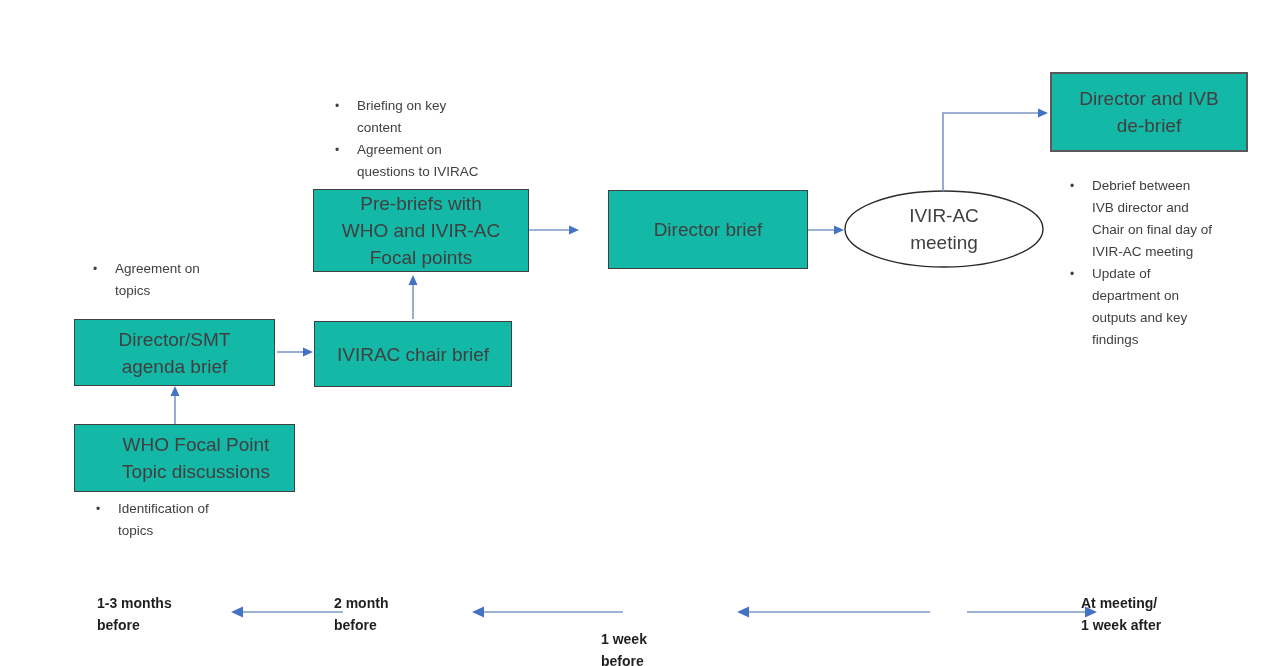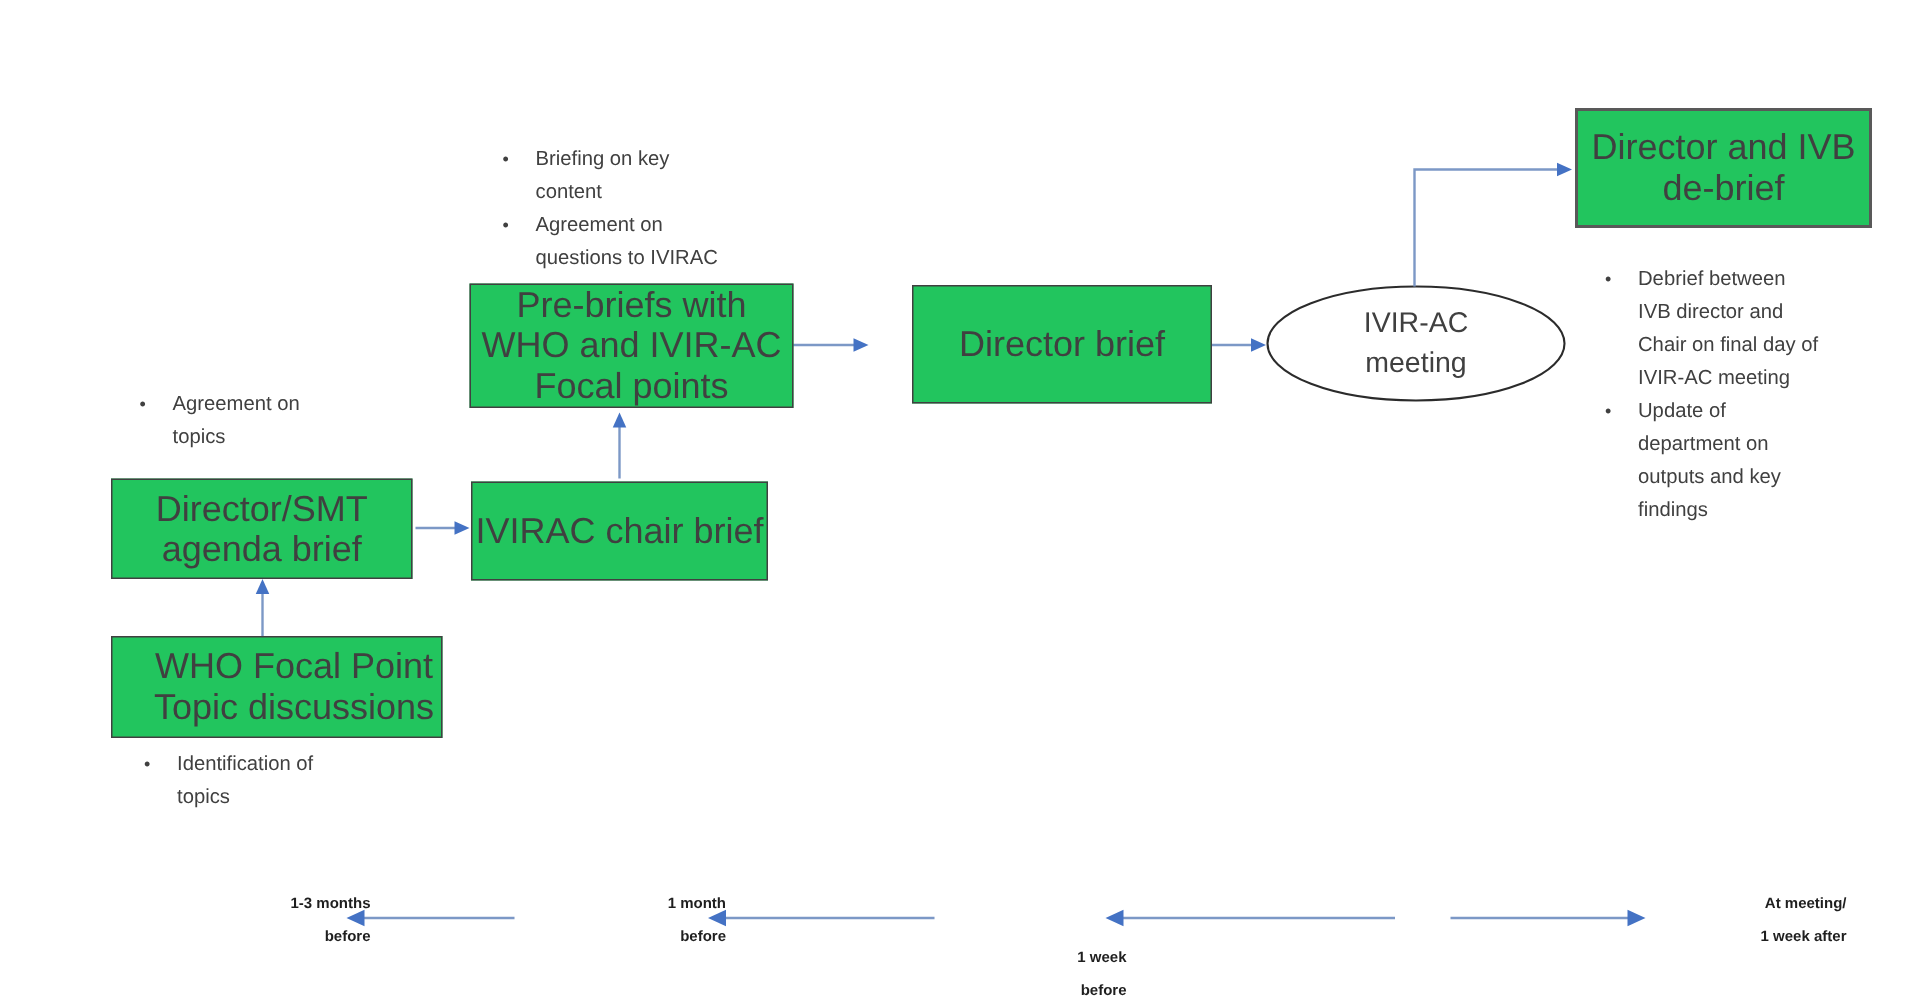--- a/index.html
+++ b/index.html
@@ -17,25 +17,25 @@
     pointer-events: none;
   }
   svg.connectors line, svg.connectors polyline {
     stroke: #7c98c6; stroke-width: 1.6; fill: none;
   }
   svg.connectors polygon { fill: #4472c4; stroke: none; }
   svg.connectors ellipse { fill: #ffffff; stroke: #2b2b2b; stroke-width: 1.4; }
 
   .box {
     position: absolute;
-    background: #22c55e;
+    background: #14b8a6;
     border: 1.5px solid #404040;
     display: flex; align-items: center; justify-content: center;
     text-align: center;
-    font-size: 24px; line-height: 27px;
+    font-size: 19px; line-height: 27px;
     white-space: pre-line;
     box-sizing: border-box;
   }
   .box.debrief { border: 2px solid #595959; }
 
   .ellipse-label {
     position: absolute;
     display: flex; align-items: center; justify-content: center;
     text-align: center;
     font-size: 19px; line-height: 27px;
@@ -54,23 +54,23 @@
   }
   .notes li::before {
     content: "\2022";
     position: absolute; left: 6px; top: 0;
     font-size: 12px;
   }
   .notes.chair li:nth-child(3) { margin-top: 6px; }
 
   .tl-label {
     position: absolute;
-    font-size: 10px; font-weight: bold; line-height: 22px;
+    font-size: 14px; font-weight: bold; line-height: 22px;
     color: #1f1f1f;
-    text-align: right;
+    text-align: left;
     white-space: pre-line;
   }
 </style>
 </head>
 <body>
 
 <div class="canvas">
 
   <svg class="connectors" width="1272" height="666" viewBox="0 0 1272 666">
 
@@ -182,20 +182,20 @@
 Chair on final day of
 IVIR-AC meeting</li>
     <li>Update of
 department on
 outputs and key
 findings</li>
   </ul>
 
   <div class="tl-label" style="left:97px; top:592px; width:150px;">1-3 months
 before</div>
-  <div class="tl-label" style="left:334px; top:592px; width:150px;">1 month
+  <div class="tl-label" style="left:334px; top:592px; width:150px;">2 month
 before</div>
   <div class="tl-label" style="left:601px; top:592px; width:150px;margin-top:36px;">1 week
 before</div>
   <div class="tl-label" style="left:1081px; top:592px; width:150px;">At meeting/
 1 week after</div>
 
 </div>
 
 </body></html>

